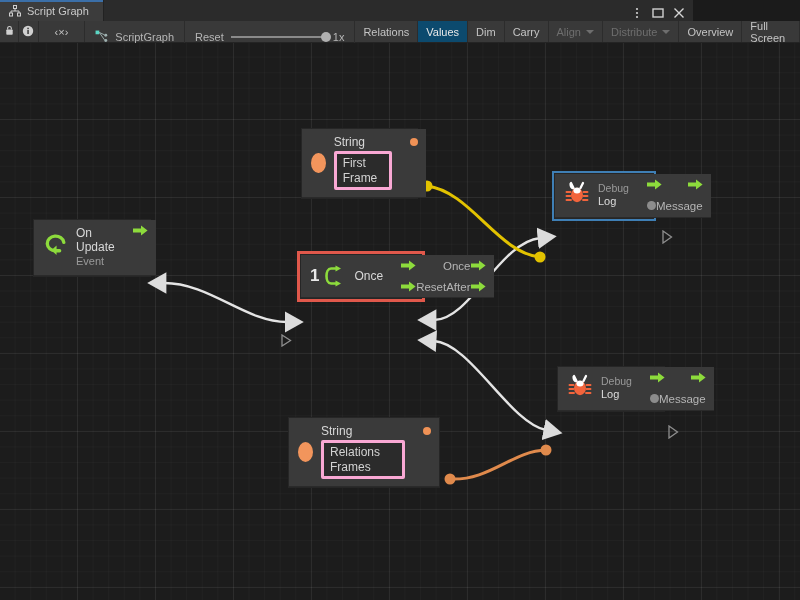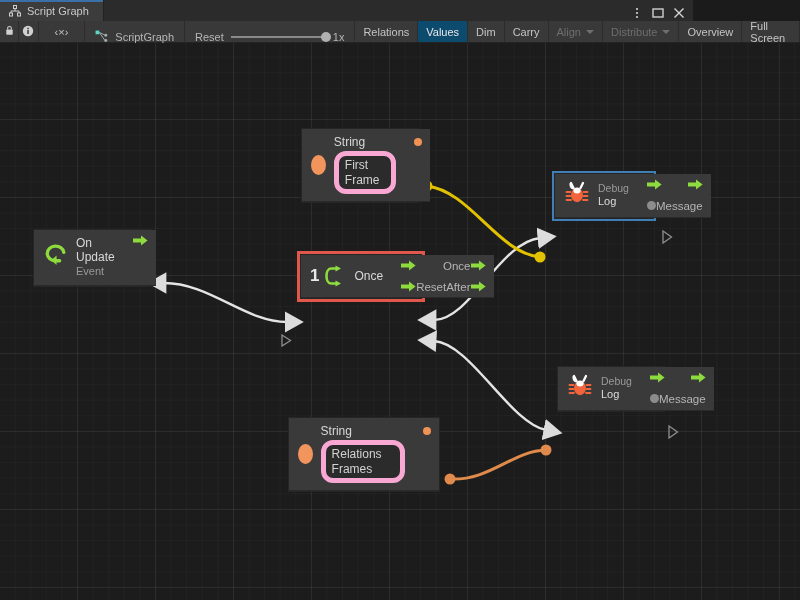--- a/index.html
+++ b/index.html
@@ -121,23 +121,23 @@
   .node-foot { height: 16px; background: #3f3f3f; }
 
   
   .arrow-g { width: 15px; height: 11px; display: block; }
   .dot-grey { width: 9px; height: 9px; border-radius: 50%; background: #8c8c8c; }
   .dot-orange { width: 8px; height: 8px; border-radius: 50%; background: #f09256; }
   .bigdot-orange { width: 20px; height: 20px; border-radius: 50%; background: #f2955c; }
 
   
   .valfield {
-    background: #2b2b2b; border: 5px solid #f9a8d4;
+    background: #2b2b2b; border: 3px solid #f9a8d4;
     color: #d2d2d2; font-size: 12px;
-    padding: 2px 6px; border-radius: 12px;
+    padding: 2px 6px; border-radius: 2px;
     display: inline-block;
   }
   .port-free-tri { position: absolute; }
 </style>
 </head>
 <body>
 
 <div class="tabbar">
   <div class="tab">
     <span class="tab-icon">
@@ -261,21 +261,21 @@
       <circle cx="540" cy="214" r="5.5" fill="#e2c200"></circle>
     </g>
 
     <g>
       <path d="M450,436 C490,438 512,408 546,407" stroke="#e08a4c" stroke-width="3" fill="none"></path>
       <circle cx="450" cy="436" r="5.5" fill="#e08a4c"></circle>
       <circle cx="546" cy="407" r="5.5" fill="#e08a4c"></circle>
     </g>
   </svg>
 
-  <div class="node" style="left:33px; top:186px; width:118px;">
+  <div class="node" style="left:33px; top:176px; width:118px;">
     <div class="node-body">
       <div class="accent-bar"></div>
       <div class="node-head">
         <span>
           <svg viewBox="0 0 24 24" width="25" height="25">
             <path d="M20 10 a8 7 0 1 0 -8 8 h4" fill="none" stroke="#8ddb3c" stroke-width="3.2" stroke-linecap="round"></path>
             <path d="M13 13 L13 22 L8 17.5 Z" fill="#8ddb3c"></path>
           </svg>
         </span>
         <span class="txt">

